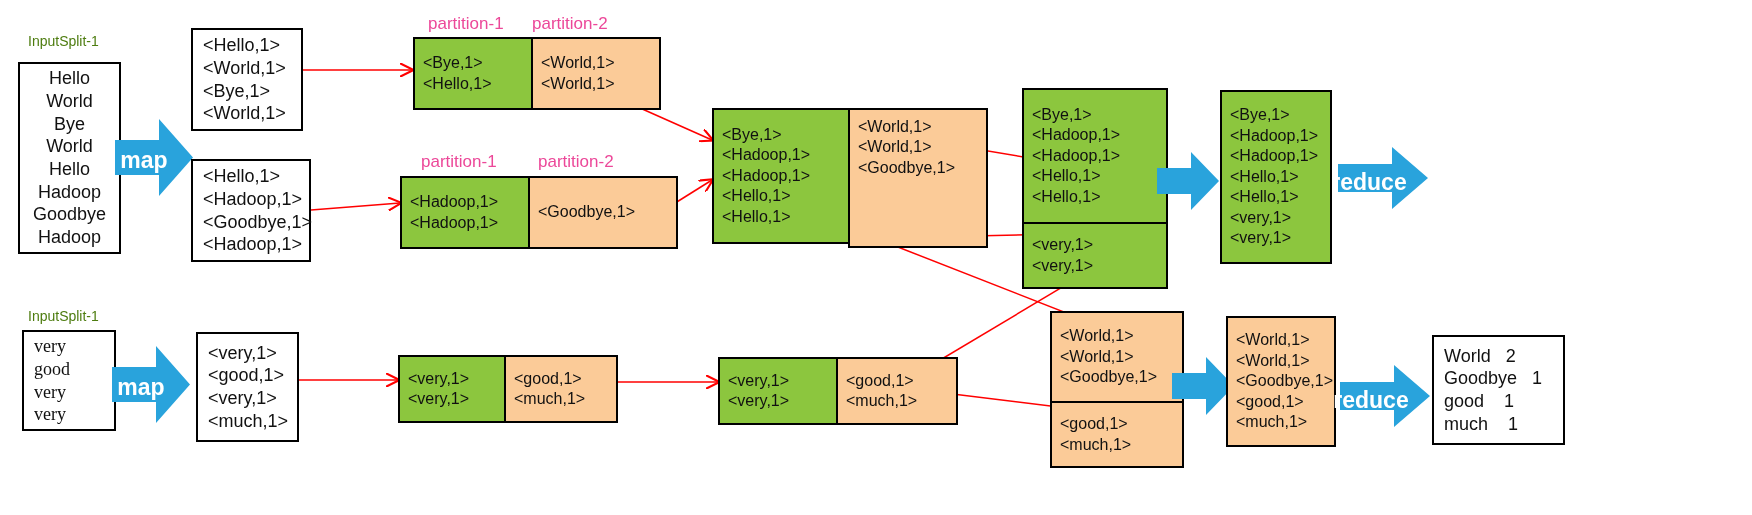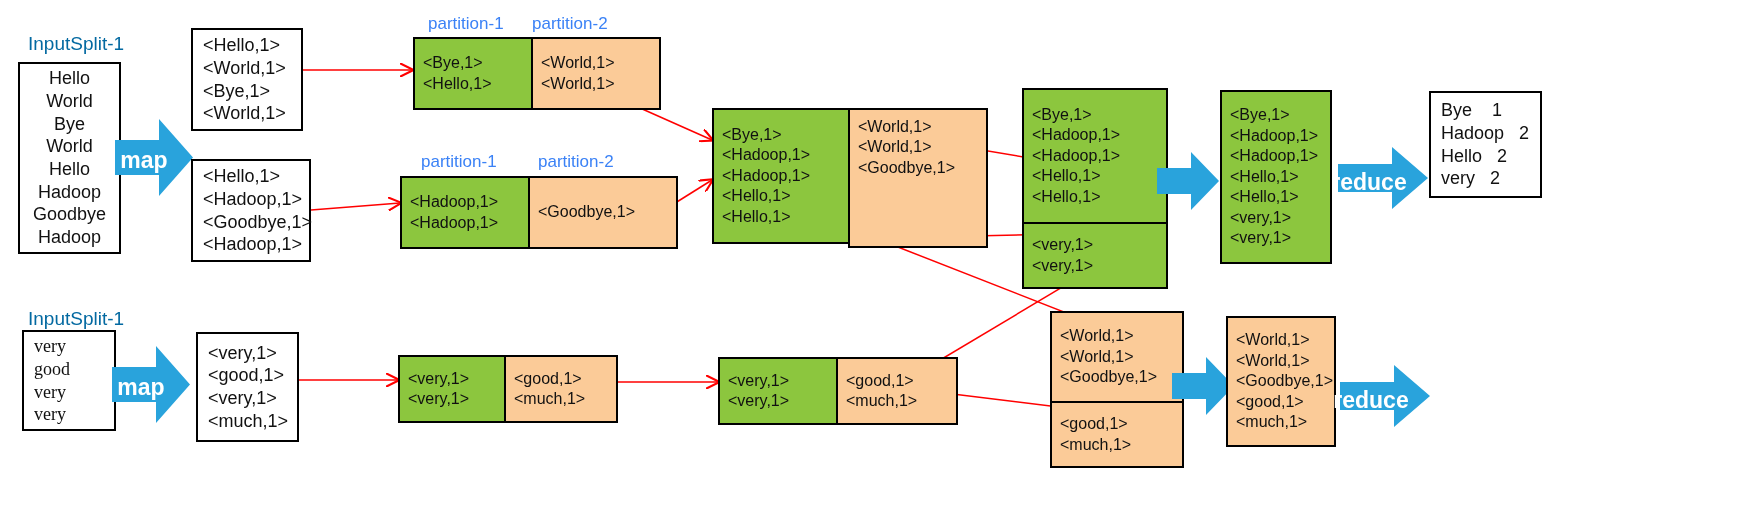--- a/index.html
+++ b/index.html
@@ -55,27 +55,27 @@
   .split > .cell { border-right-width: 0; }
   .split > .cell:last-child { border-right-width: 2.5px; }
 
   
   .stack { display: flex; flex-direction: column; }
   .stack > .cell { border-bottom-width: 0; }
   .stack > .cell:last-child { border-bottom-width: 2.5px; }
 
   
   .label {
-    font-size: 19px;
-    color: #0369a1;
+    font-size: 14px;
+    color: #4d7c0f;
     white-space: nowrap;
   }
   .plabel {
     font-size: 17px;
-    color: #3b82f6;
+    color: #ec4899;
     white-space: nowrap;
   }
 
   
   .barrow { color: #ffffff; }
   .barrow svg { display: block; }
   .barrow .atext {
     position: absolute;
     color: #ffffff;
     font-weight: bold;
@@ -236,26 +236,20 @@
     <div class="line">&lt;very,1&gt;</div>
   </div>
 
   <div class="abs barrow" style="left:1338px; top:144px; width:90px; height:68px;">
     <svg width="90" height="68" viewBox="0 0 90 68">
       <path d="M0,20 L54,20 L54,3 L90,34 L54,65 L54,48 L0,48 Z" fill="#29a3dc"></path>
     </svg>
     <div class="atext" style="top:25px; left:-14px; width:90px;">reduce</div>
   </div>
 
-  <div class="abs wbox" style="left:1429px; top:91px; width:113px; height:107px;">
-    <div class="line">Bye    1</div>
-    <div class="line">Hadoop   2</div>
-    <div class="line">Hello   2</div>
-    <div class="line">very   2</div>
-  </div>
 
   <div class="abs label" style="left:28px; top:308px;">InputSplit-1</div>
 
   <div class="abs wbox" style="left:22px; top:330px; width:94px; height:101px;font-family:Liberation Serif, serif;">
     <div class="line">very</div>
     <div class="line">good</div>
     <div class="line">very</div>
     <div class="line">very</div>
   </div>
 
@@ -321,14 +315,20 @@
     <div class="line">&lt;much,1&gt;</div>
   </div>
 
   <div class="abs barrow" style="left:1340px; top:362px; width:90px; height:68px;">
     <svg width="90" height="68" viewBox="0 0 90 68">
       <path d="M0,20 L54,20 L54,3 L90,34 L54,65 L54,48 L0,48 Z" fill="#29a3dc"></path>
     </svg>
     <div class="atext" style="top:25px; left:-14px; width:90px;">reduce</div>
   </div>
 
+  <div class="abs wbox" style="left:1432px; top:335px; width:133px; height:110px;">
+    <div class="line">World   2</div>
+    <div class="line">Goodbye   1</div>
+    <div class="line">good    1</div>
+    <div class="line">much    1</div>
+  </div>
 
 </div>
 
 </body></html>

